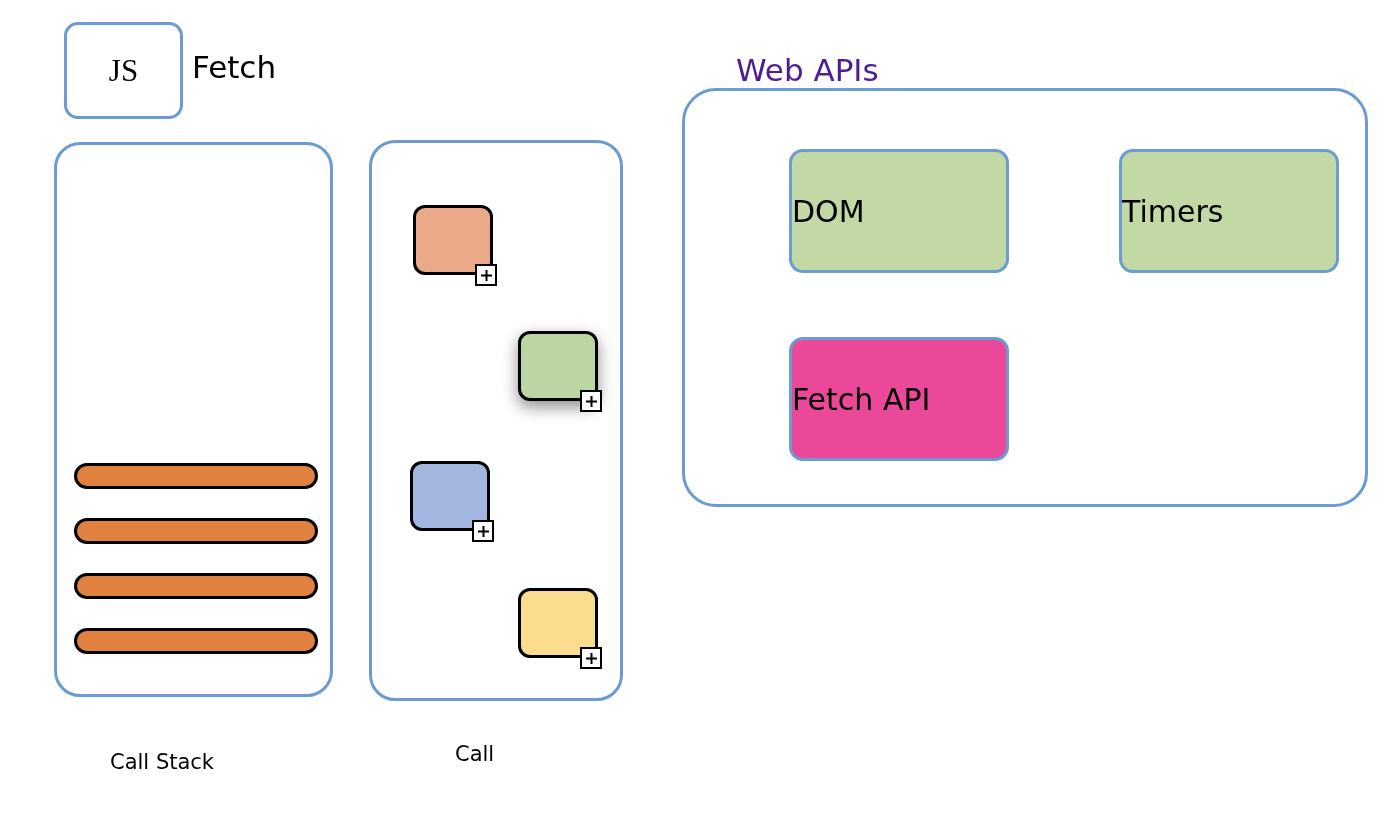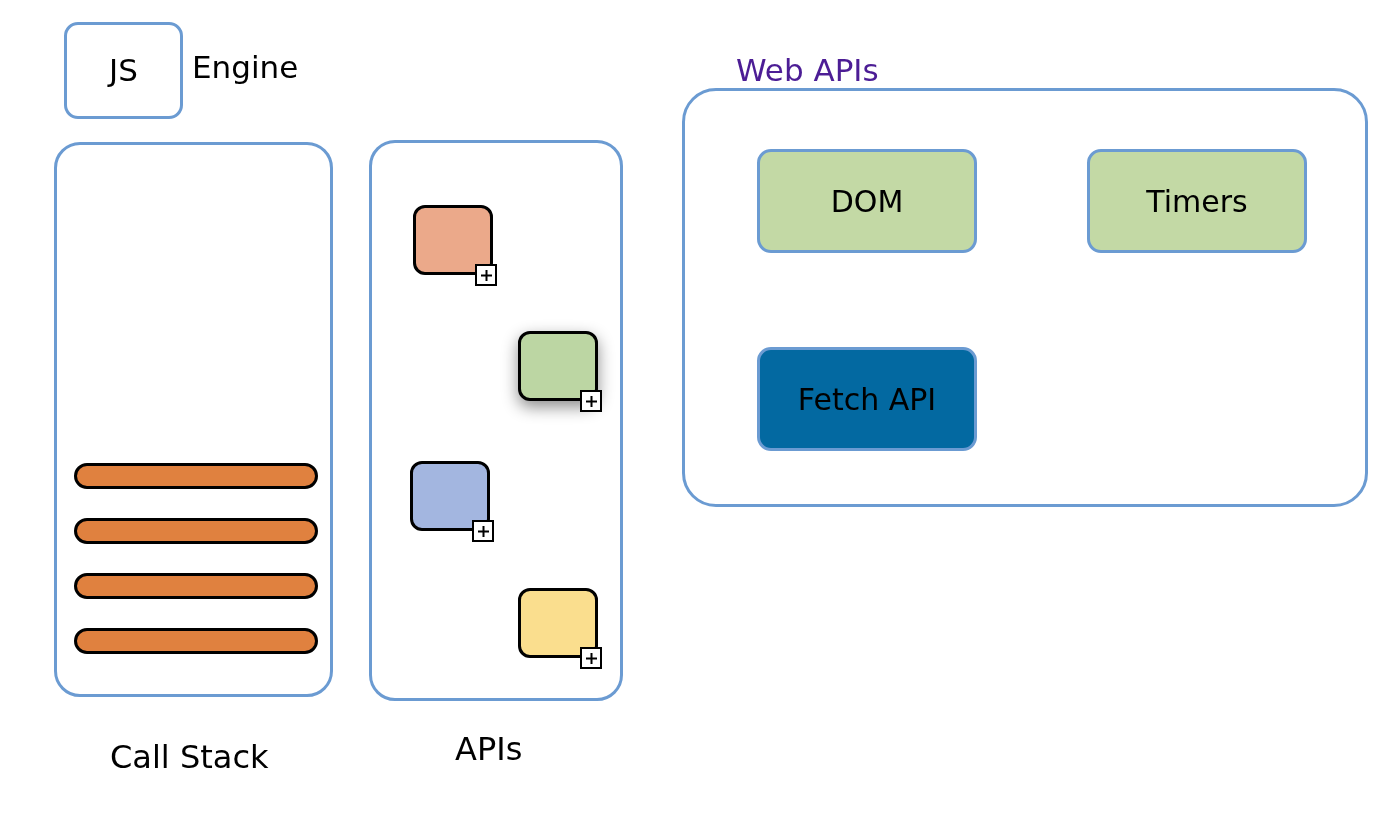--- a/index.html
+++ b/index.html
@@ -30,20 +30,21 @@
   
   #js-box {
     left: 64px;
     top: 22px;
     width: 119px;
     height: 97px;
     border-radius: 14px;
     display: flex;
     align-items: center;
     justify-content: center;
+    font-family: Liberation Serif, serif;
   }
   #js-box .js-label {
     font-size: 31px;
     color: #000000;
     line-height: 1;
   }
   #engine-label {
     position: absolute;
     left: 192px;
     top: 49px;
@@ -138,54 +139,55 @@
   #web-apis-grid {
     position: absolute;
     left: 0;
     top: 0;
     width: 100%;
     height: 100%;
   }
   .api-card {
     position: absolute;
     width: 220px;
-    height: 104px;
+    height: 124px;
     box-sizing: border-box;
     background: #c3d9a5;
     border: 3px solid #6b9bd2;
     border-radius: 14px;
     display: flex;
     align-items: center;
-    justify-content: center;
+    margin-left: 32px;
   }
   .api-card .api-label {
     font-size: 30px;
     color: #000000;
     white-space: nowrap;
   }
 
   
   .caption {
     position: absolute;
-    font-size: 32px;
-    color: #000000;
-    white-space: nowrap;
+    font-size: 21px;
+    color: #000000;
+    white-space: nowrap;
+    margin-top: 12px;
   }
   #caption-call-stack { left: 110px; top: 738px; }
   #caption-heap       { left: 455px; top: 730px; }
 </style>
 </head>
 <body>
 
 <div id="canvas">
 
   <div class="blue-box" id="js-box">
     <span class="js-label">JS</span>
   </div>
-  <div id="engine-label">Engine</div>
+  <div id="engine-label">Fetch</div>
 
   <div class="blue-box" id="call-stack-box">
     <div id="call-stack-frames">
         <div class="stack-frame" style="top: 318px; background: rgb(224, 129, 63); border-color: rgb(0, 0, 0);"></div>
         <div class="stack-frame" style="top: 373px; background: rgb(224, 129, 63); border-color: rgb(0, 0, 0);"></div>
         <div class="stack-frame" style="top: 428px; background: rgb(224, 129, 63); border-color: rgb(0, 0, 0);"></div>
         <div class="stack-frame" style="top: 483px; background: rgb(224, 129, 63); border-color: rgb(0, 0, 0);"></div>
       </div>
   </div>
   <div class="caption" id="caption-call-stack">Call Stack</div>
@@ -219,30 +221,30 @@
         <div class="heap-obj" style="left: 146px; top: 445px; background: rgb(250, 222, 142);">
           <div class="expander">
             <svg width="13" height="13" viewBox="0 0 13 13" aria-hidden="true">
               <line x1="6.5" y1="1" x2="6.5" y2="12" stroke="#000" stroke-width="2"></line>
               <line x1="1" y1="6.5" x2="12" y2="6.5" stroke="#000" stroke-width="2"></line>
             </svg>
           </div>
         </div>
       </div>
   </div>
-  <div class="caption" id="caption-heap">APIs</div>
+  <div class="caption" id="caption-heap">Call</div>
 
   <div id="web-apis-title">Web APIs</div>
   <div class="blue-box" id="web-apis-box">
     <div id="web-apis-grid">
         <div class="api-card" style="left: 72px; top: 58px; background: rgb(195, 217, 165); border-color: rgb(107, 155, 210);">
           <span class="api-label">DOM</span>
         </div>
         <div class="api-card" style="left: 402px; top: 58px; background: rgb(195, 217, 165); border-color: rgb(107, 155, 210);">
           <span class="api-label">Timers</span>
         </div>
-        <div class="api-card" style="left: 72px; top: 256px; background: #0369a1; border-color: rgb(107, 155, 210);">
+        <div class="api-card" style="left: 72px; top: 246px; background: #ec4899; border-color: rgb(107, 155, 210);">
           <span class="api-label">Fetch API</span>
         </div>
       </div>
   </div>
 
 </div>
 
 </body></html>

